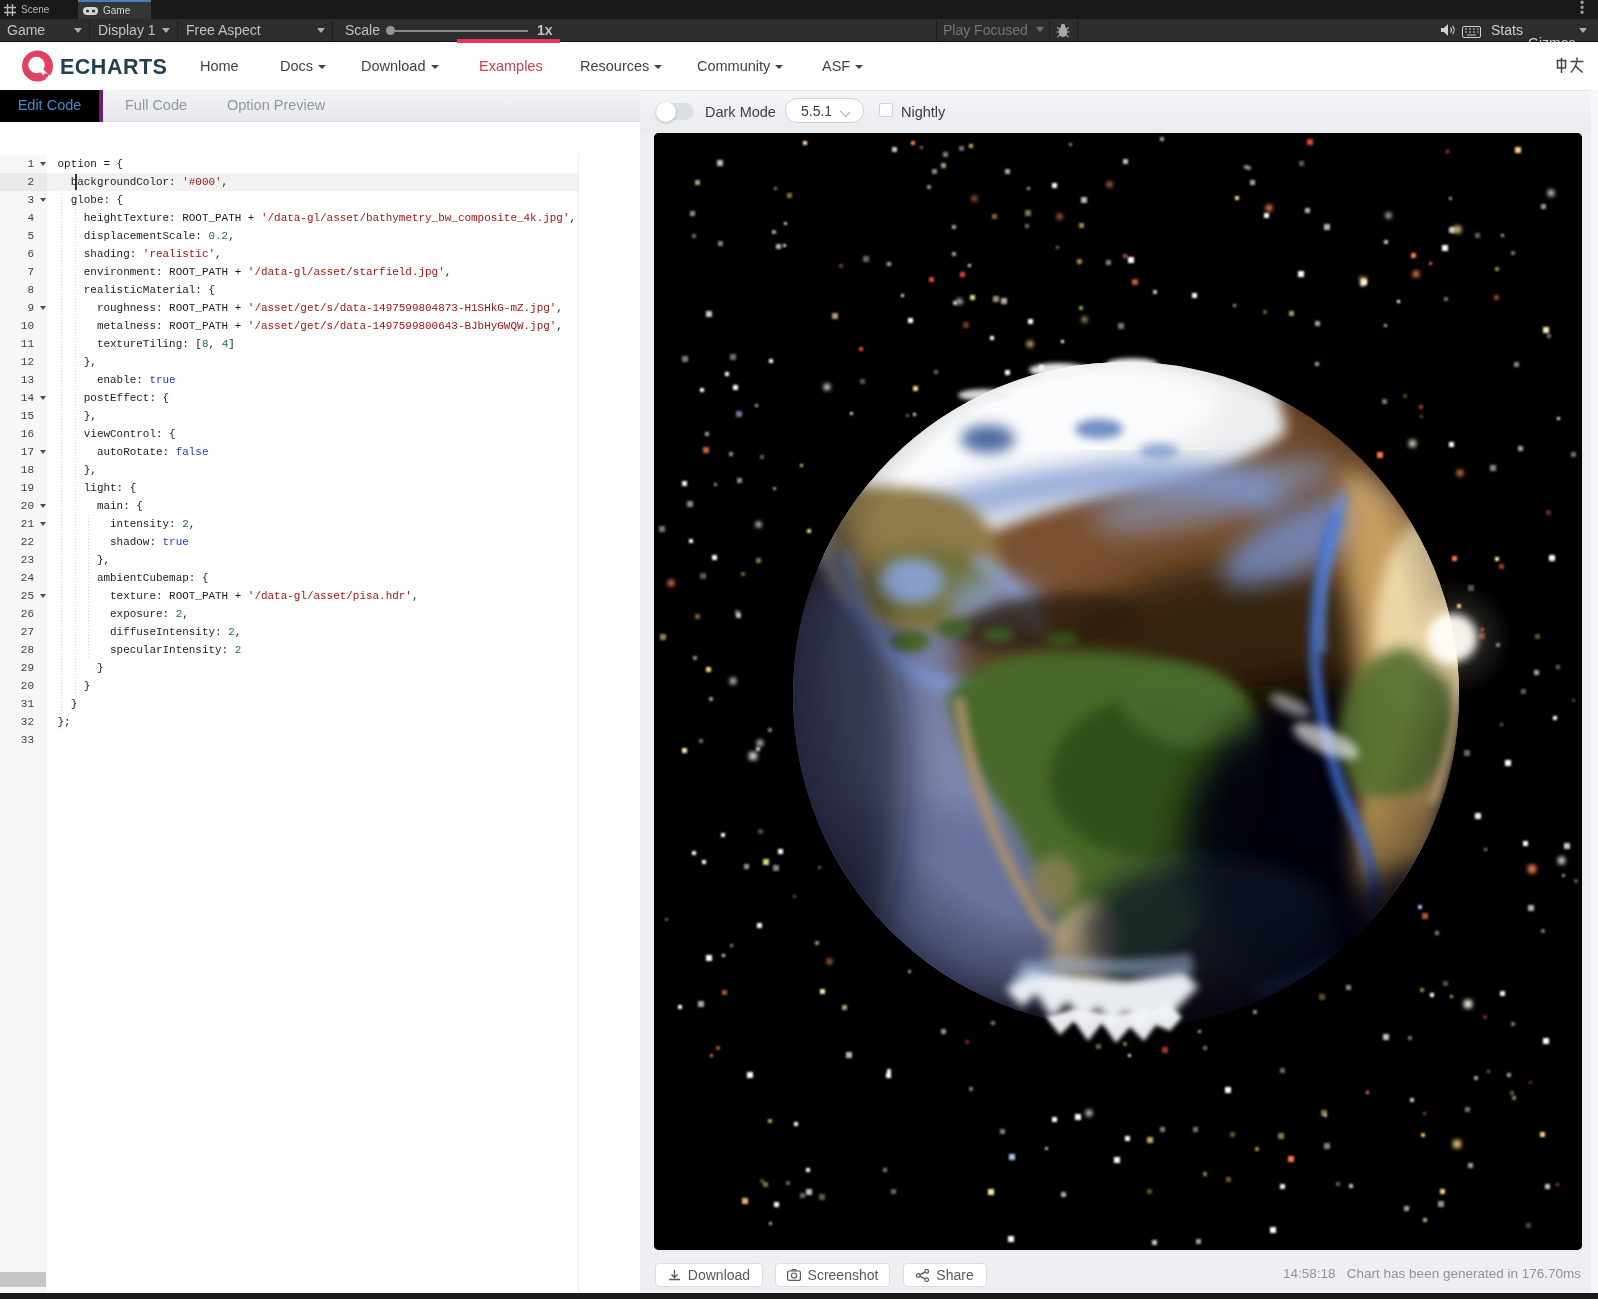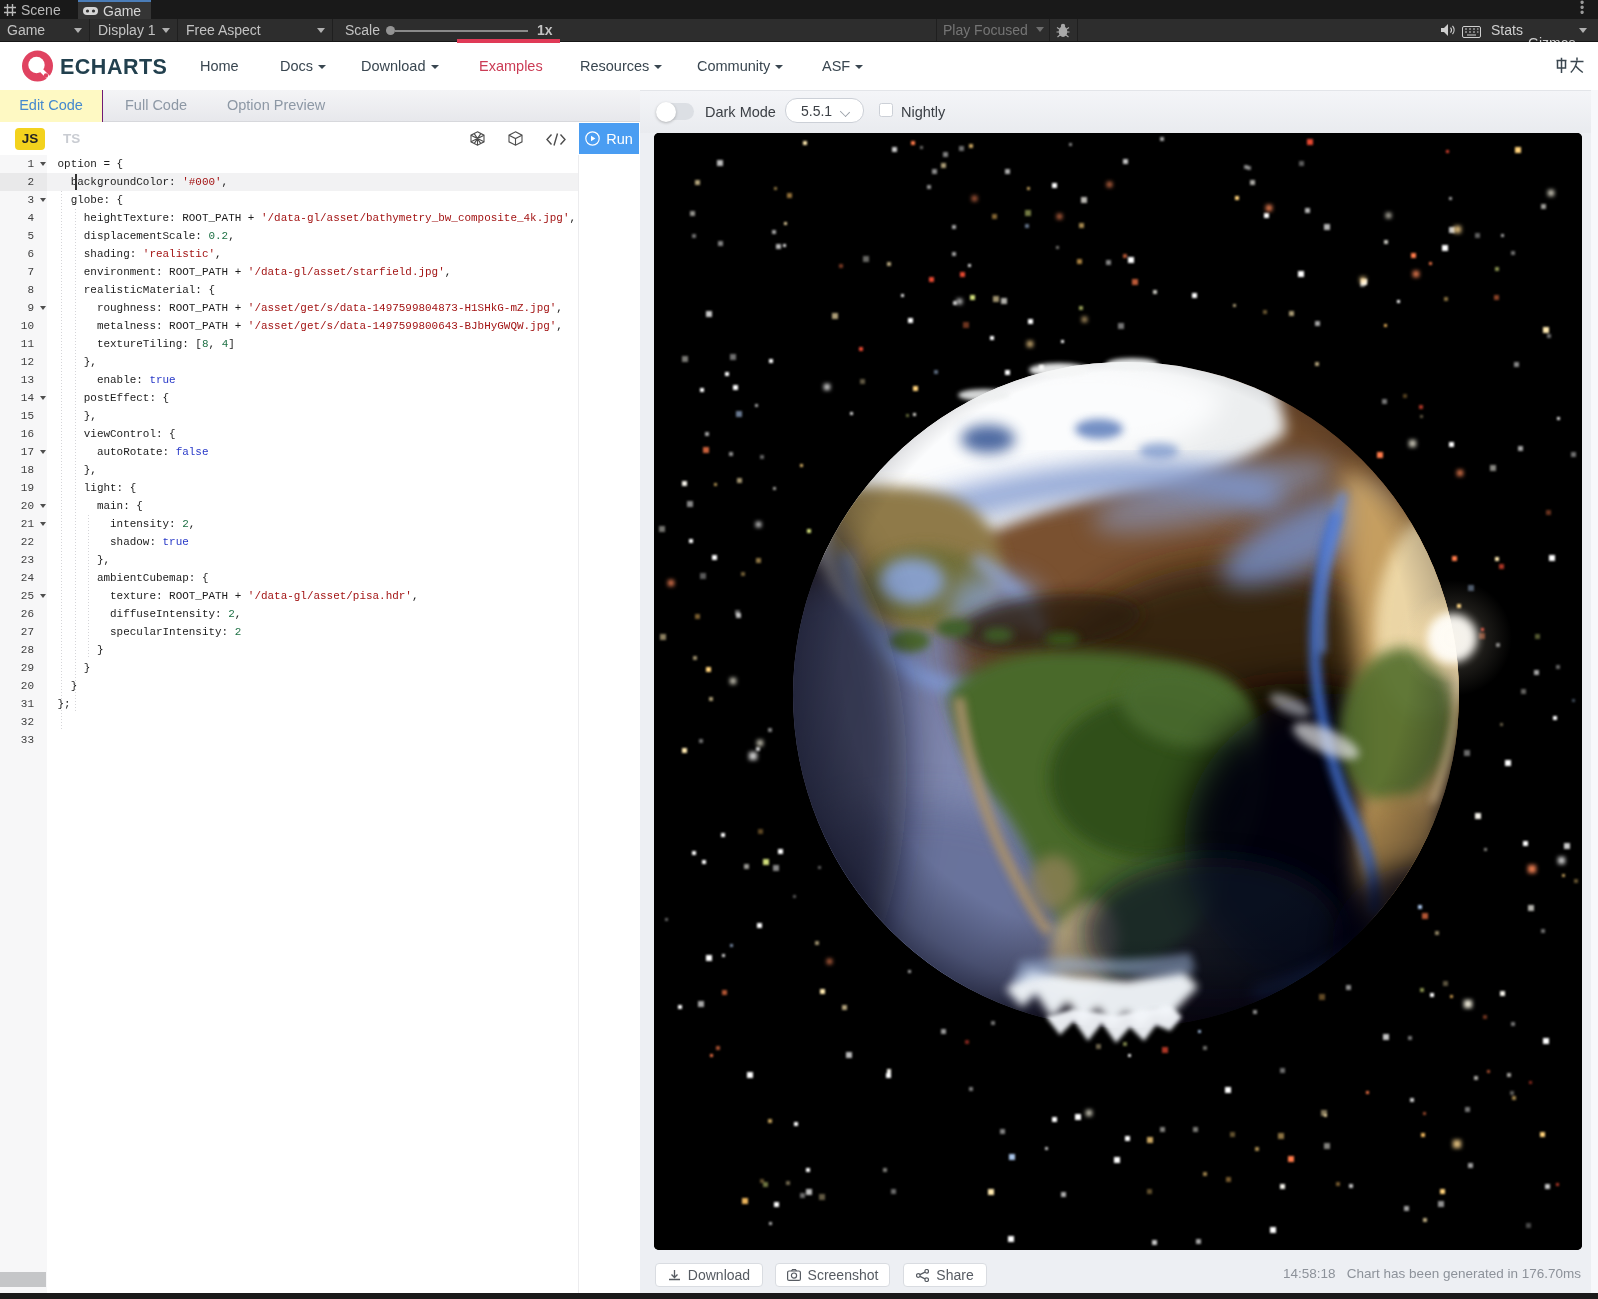--- a/index.html
+++ b/index.html
@@ -2,37 +2,37 @@
 <html><head>
 <meta charset="utf-8">
 <style>
 * { margin:0; padding:0; box-sizing:border-box; }
 html,body { width:1598px; height:1299px; overflow:hidden; }
 body { position:relative; font-family:"Liberation Sans",sans-serif; background:#fff; }
 .abs { position:absolute; }
 
 #ubar1 { left:0; top:0; width:1598px; height:19px; background:#191919; }
 #ubar2 { left:0; top:19px; width:1598px; height:23px; background:#2d2d2d; border-bottom:1px solid #161616; }
-.utab { height:19px; display:flex; align-items:center; color:#b9b9b9; font-size:14px; }
+.utab { height:19px; display:flex; align-items:center; color:#b9b9b9; font-size:10px; }
 #tab-scene { left:4px; top:0; }
 #tab-game { left:78px; top:0; width:73px; background:#353535; border-top:2px solid #4b7db8; color:#d6d6d6; padding-left:5px; }
 #udots { right:13px; top:1px; color:#9a9a9a; font-size:12px; letter-spacing:0; line-height:5px; text-align:center; width:6px; }
 .useg { top:0; height:22px; display:flex; align-items:center; color:#c2c2c2; font-size:14px; border-right:1px solid #1f1f1f; padding:0 7px; }
 .uarr { width:0; height:0; border-left:4.5px solid transparent; border-right:4.5px solid transparent; border-top:5.5px solid #b0b0b0; margin-left:auto; }
 .usep { top:0; width:1px; height:22px; background:#1f1f1f; }
 
 #hdr { left:0; top:42px; width:1598px; height:48px; background:#fff; }
 #exbar { left:457px; top:-3.5px; width:103px; height:4.5px; background:#e03a57; }
 .nav { top:0; height:48px; display:flex; align-items:center; font-size:14.5px; color:#394650; }
 .nav .tri { width:0; height:0; border-left:4px solid transparent; border-right:4px solid transparent; border-top:4.5px solid #394650; margin-left:5px; margin-top:2px; }
 #nav-ex { color:#cb3c55; }
 
 #left { left:0; top:90px; width:640px; height:1203px; background:#fff; }
 #ltabs { left:0; top:0; width:640px; height:32px; background:linear-gradient(#f4f4f6,#e7e8ec); border-bottom:1px solid #d7d8dc; }
-#ltab-active { left:0; top:0; width:103px; height:32px; background:#fef9c3; border-right:1px solid #701a75; color:#4589ce; text-align:center; line-height:31px; font-size:14.5px; }
+#ltab-active { left:0; top:0; width:103px; height:32px; background:#000000; border-right:4px solid #701a75; color:#4589ce; text-align:center; line-height:31px; font-size:14.5px; }
 .ltab { top:0; height:32px; line-height:31px; font-size:14.5px; color:#8d98a5; }
 #ltoolbar { left:0; top:32px; width:640px; height:33px; background:#fff; }
 #jsbadge { left:15px; top:6px; width:30px; height:22px; background:#f3d21d; border-radius:4px; color:#232323; font-weight:bold; font-size:13.5px; text-align:center; line-height:22px; }
 #tslabel { left:63px; top:9px; color:#c9ccd2; font-weight:bold; font-size:13.5px; }
 #runbtn { left:579px; top:1px; width:60px; height:31px; background:#4a9df2; color:#fff; font-size:14.5px; display:flex; align-items:center; justify-content:center; gap:6px; }
 
 #gutterbg { left:0; top:65px; width:47px; height:1138px; background:#f7f7f8; }
 #editor { left:0; top:65px; width:578px; height:1138px; }
 #lines { position:absolute; left:49.5px; top:0; font-family:"Liberation Mono",monospace; font-size:10.95px; color:#1c1c1c;margin-left:8px; }
 .cl { height:18px; line-height:18px; white-space:pre; }
@@ -149,48 +149,20 @@
     </g>
       </svg>
   </div>
 </div>
 
 <div id="left" class="abs">
   <div id="ltabs" class="abs"></div>
   <div id="ltab-active" class="abs">Edit Code</div>
   <div class="abs ltab" style="left:125px;">Full Code</div>
   <div class="abs ltab" style="left:227px;">Option Preview</div>
-  <div id="ltoolbar" class="abs">
-    <div id="jsbadge" class="abs">JS</div>
-    <div id="tslabel" class="abs">TS</div>
-    <div class="abs" style="left:470px;top:9px;">
-      <svg width="15" height="15" viewBox="0 0 15 15" fill="none" stroke="#4d4d4d" stroke-width="1.1">
-          <path d="M7.5 0.8L14 4.2v6.6L7.5 14.2L1 10.8V4.2z"></path>
-          <path d="M1 4.2l6.5 3.4L14 4.2M7.5 7.6v6.6M1 10.8l6.5-3.2M14 10.8L7.5 7.6M4.2 2.6l6.6 10M10.8 2.6l-6.6 10"></path>
-        </svg>
-    </div>
-    <div class="abs" style="left:508px;top:9px;">
-      <svg width="15" height="15" viewBox="0 0 15 15" fill="none" stroke="#4d4d4d" stroke-width="1.1">
-          <path d="M7.5 0.8L14 4.2v6.6L7.5 14.2L1 10.8V4.2z"></path>
-          <path d="M1 4.2l6.5 3.4L14 4.2M7.5 7.6v6.6"></path>
-        </svg>
-    </div>
-    <div class="abs" style="left:546px;top:10px;">
-      <svg width="20" height="13" viewBox="0 0 20 13" fill="none" stroke="#4d4d4d" stroke-width="1.4">
-          <path d="M5.5 1.5L1 6.5l4.5 5M14.5 1.5L19 6.5l-4.5 5M11.5 0.5l-3.5 12"></path>
-        </svg>
-    </div>
-    <div id="runbtn" class="abs">
-      <svg width="15" height="15" viewBox="0 0 15 15">
-          <circle cx="7.5" cy="7.5" r="6.7" fill="none" stroke="#fff" stroke-width="1.2"></circle>
-          <path d="M6 4.8v5.4l4.4-2.7z" fill="#fff"></path>
-        </svg>
-      Run
-    </div>
-  </div>
   <div id="gutterbg" class="abs"></div>
   <div id="line2hl" class="abs"></div>
   <div class="abs ig" style="left:61px;top:101px;height:540px;"></div>
   <div class="abs ig" style="left:75px;top:119px;height:504px;"></div>
   <div class="abs ig" style="left:88px;top:425px;height:144px;"></div>
   <div id="editor" class="abs">
     <div id="gutter">
 <div class="gl">
           <span class="gn">1</span>
           <span class="fold"></span>
@@ -318,20 +290,21 @@
 <div class="cl">    viewControl: {</div>
 <div class="cl">      autoRotate: <span class="kw">false</span></div>
 <div class="cl">    },</div>
 <div class="cl">    light: {</div>
 <div class="cl">      main: {</div>
 <div class="cl">        intensity: <span class="nu">2</span>,</div>
 <div class="cl">        shadow: <span class="kw">true</span></div>
 <div class="cl">      },</div>
 <div class="cl">      ambientCubemap: {</div>
 <div class="cl">        texture: ROOT_PATH + <span class="st">'/data-gl/asset/pisa.hdr'</span>,</div>
+<div class="cl">        exposure: <span class="nu">2</span>,</div>
 <div class="cl">        diffuseIntensity: <span class="nu">2</span>,</div>
 <div class="cl">        specularIntensity: <span class="nu">2</span></div>
 <div class="cl">      }</div>
 <div class="cl">    }</div>
 <div class="cl">  }</div>
 <div class="cl">};</div>
     </div>
   </div>
   <div id="cursor" class="abs"></div>
   <div id="vline" class="abs"></div>

